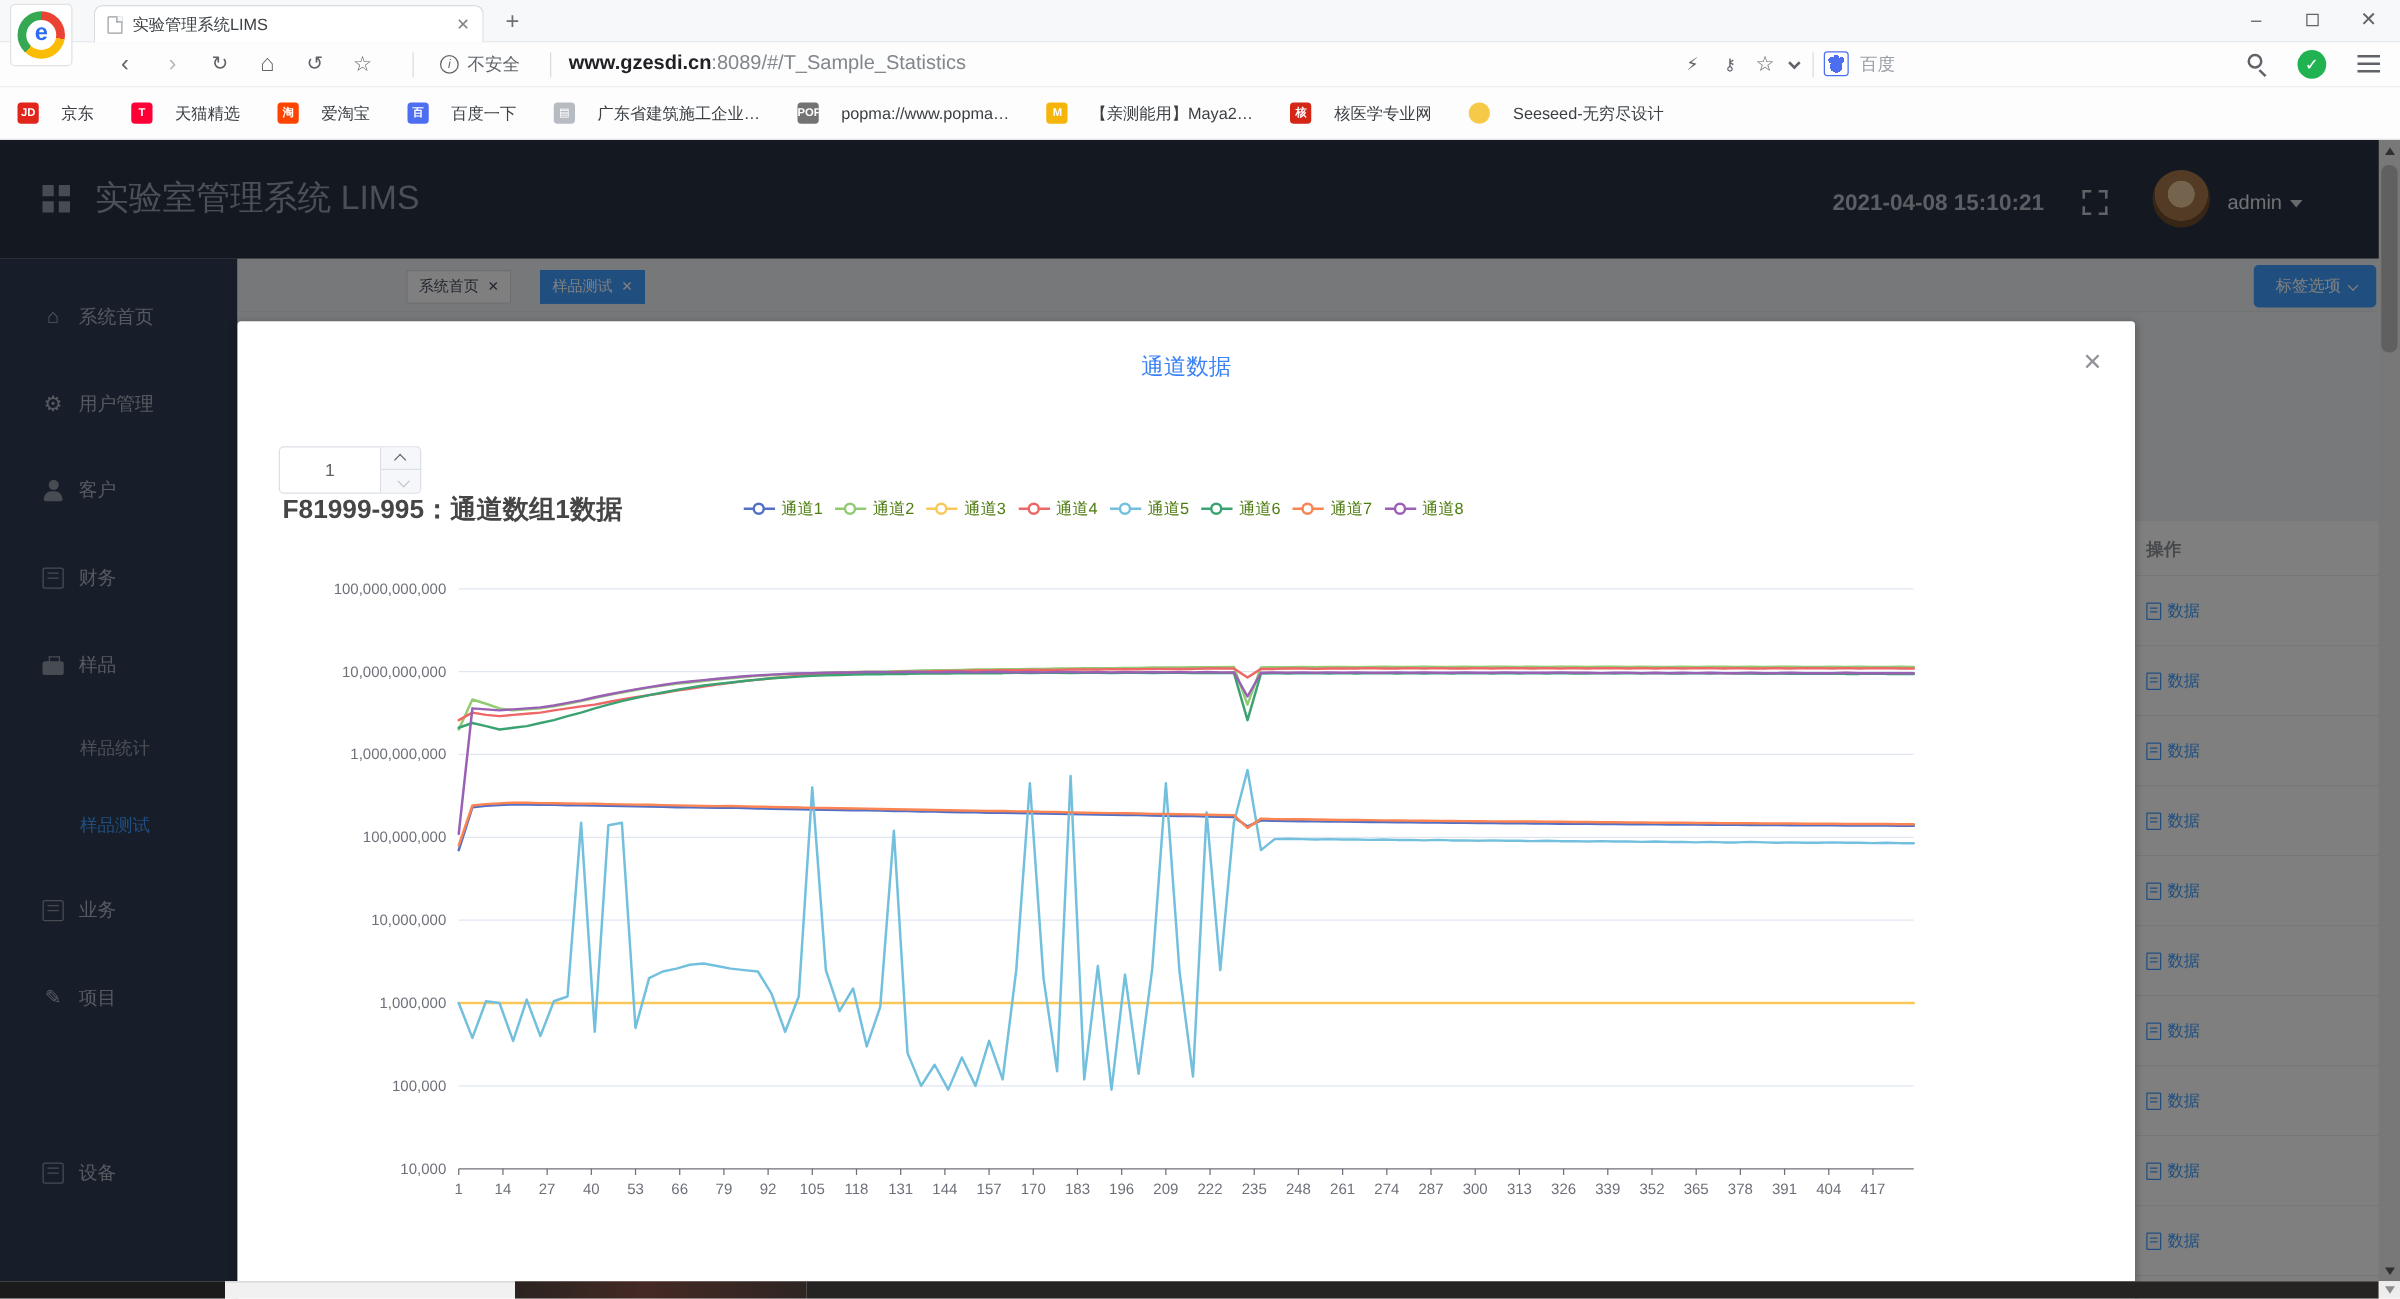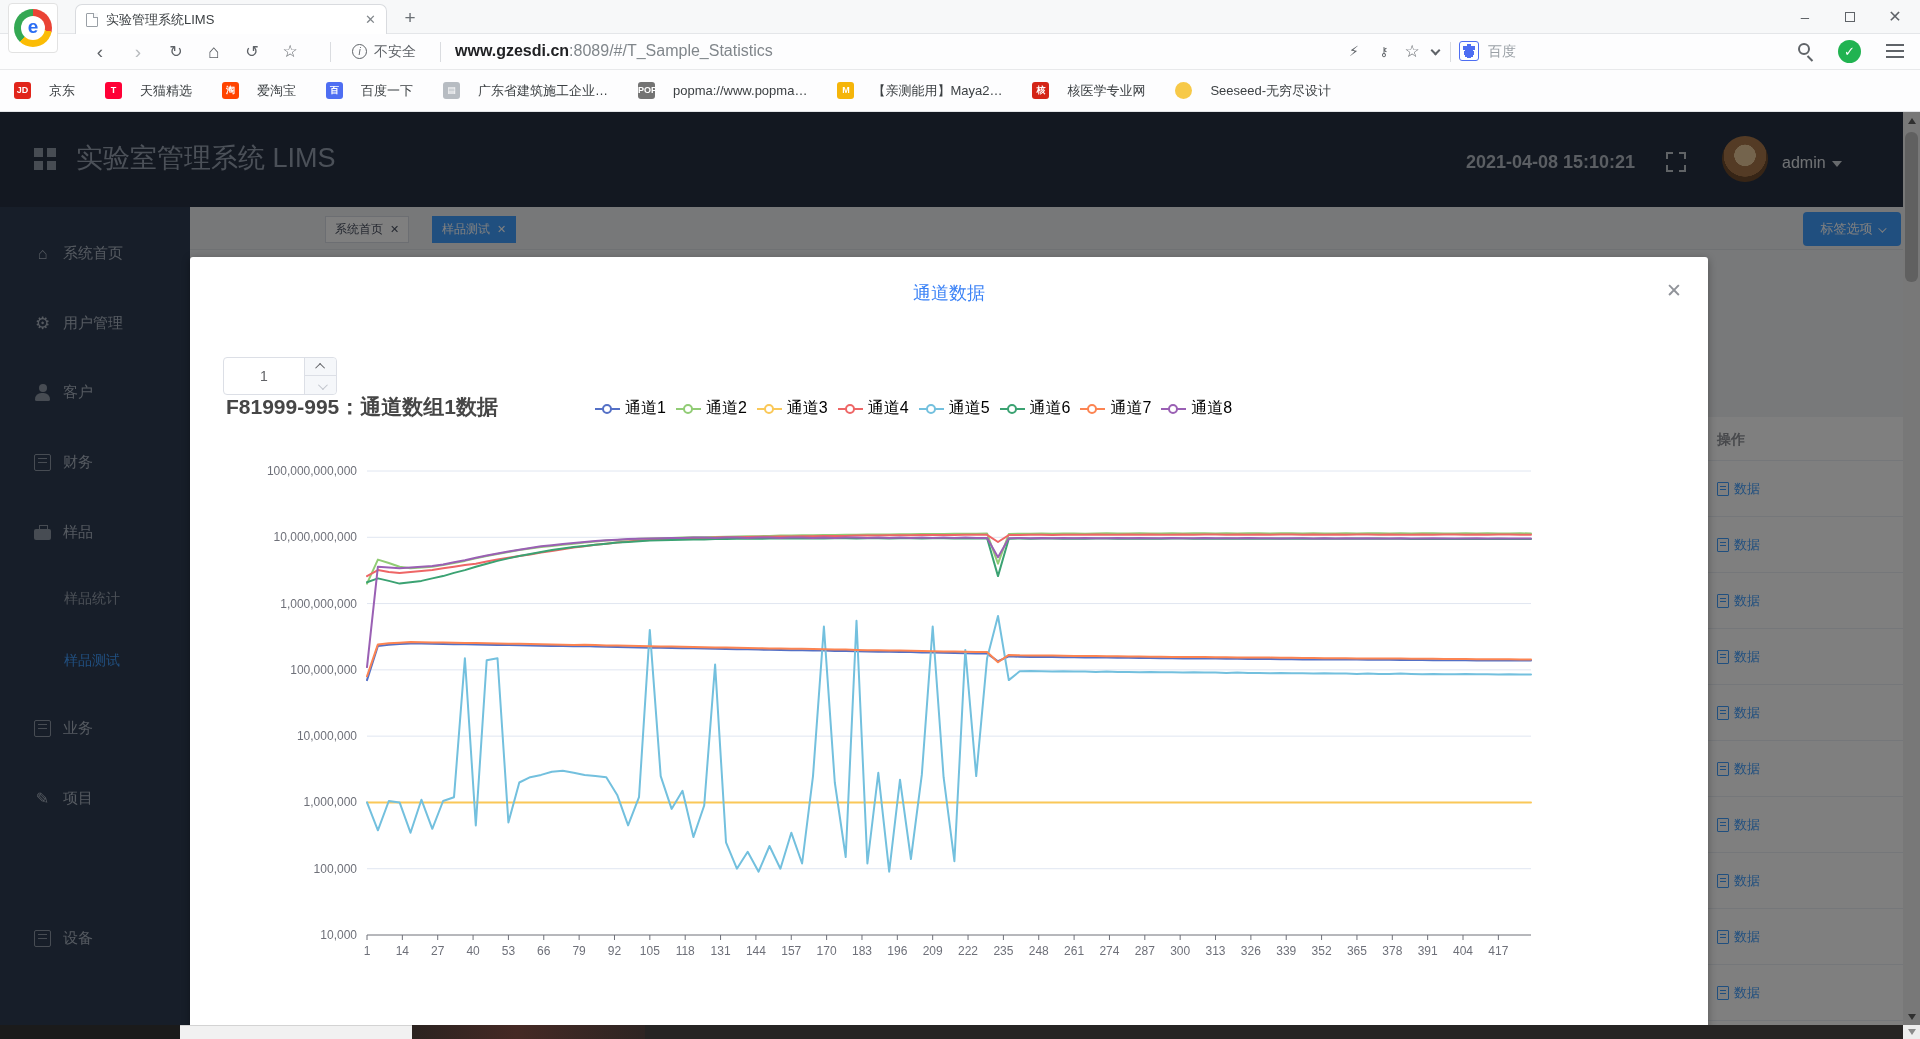--- a/index.html
+++ b/index.html
@@ -120,21 +120,21 @@
   #num-input .ctrl .up { top:0; border-bottom:1px solid #DCDFE6; }
   #num-input .ctrl .dn { top:19px; }
   .chv { width:7px; height:7px; border-left:1.5px solid #606266; border-top:1.5px solid #606266; transform:rotate(45deg) translateY(2px); }
   .chv.down { transform:rotate(225deg) translateY(2px); border-color:#c0c4cc; }
   #c-title { position:absolute; left:36px; top:136px; font-size:21px; font-weight:bold; color:#464646; }
   #legend { position:absolute; left:405px; top:141px; display:flex; align-items:center; gap:10px; }
   .lg-item { display:flex; align-items:center; gap:5px; cursor:pointer; }
   .lg-marker { position:relative; width:25px; height:14px; }
   .lg-marker .bar { position:absolute; left:0; top:6px; width:25px; height:2px; }
   .lg-marker .ring { position:absolute; left:7px; top:2px; width:10px; height:10px; border-radius:50%; background:#fff; border:2px solid #000; }
-  .lg-label { font-size:16px; color:#000000; }
+  .lg-label { font-size:13px; color:#4d7c0f; }
   #chart-area { position:absolute; left:0; top:185px; width:1354px; height:580px; }
 
   
   .strip { top:1025px; height:14px; z-index:60; }
   #strip1 { left:0; width:180px; background:#1b1b1b; }
   #strip2 { left:180px; width:232px; background:#f1f1f1; border-top:1px solid #d3d3d3; }
   #strip3 { left:412px; width:233px; background:linear-gradient(90deg,#2b2320,#452924 45%,#2e2523); }
   #strip4 { left:645px; width:1258px; background:#262423; }
   #strip5 { left:1903px; width:17px; background:#ededed; display:flex; align-items:center; justify-content:center; }
 </style>

